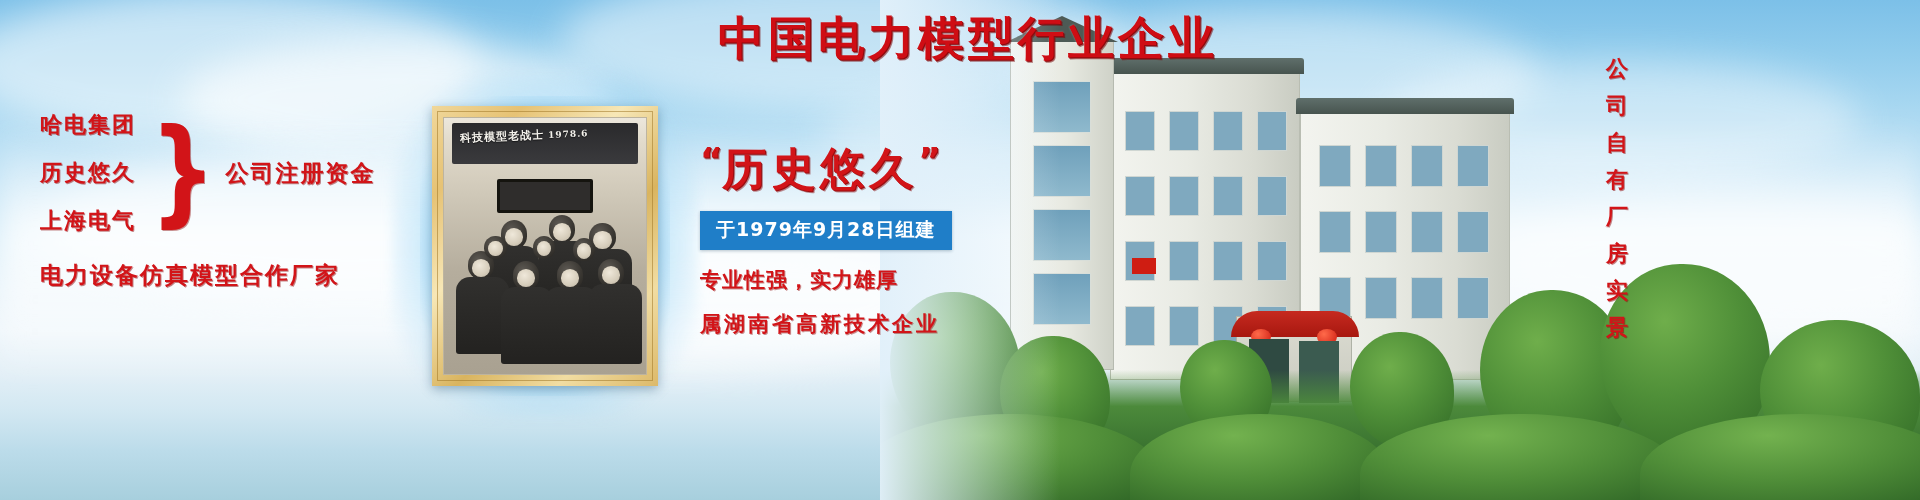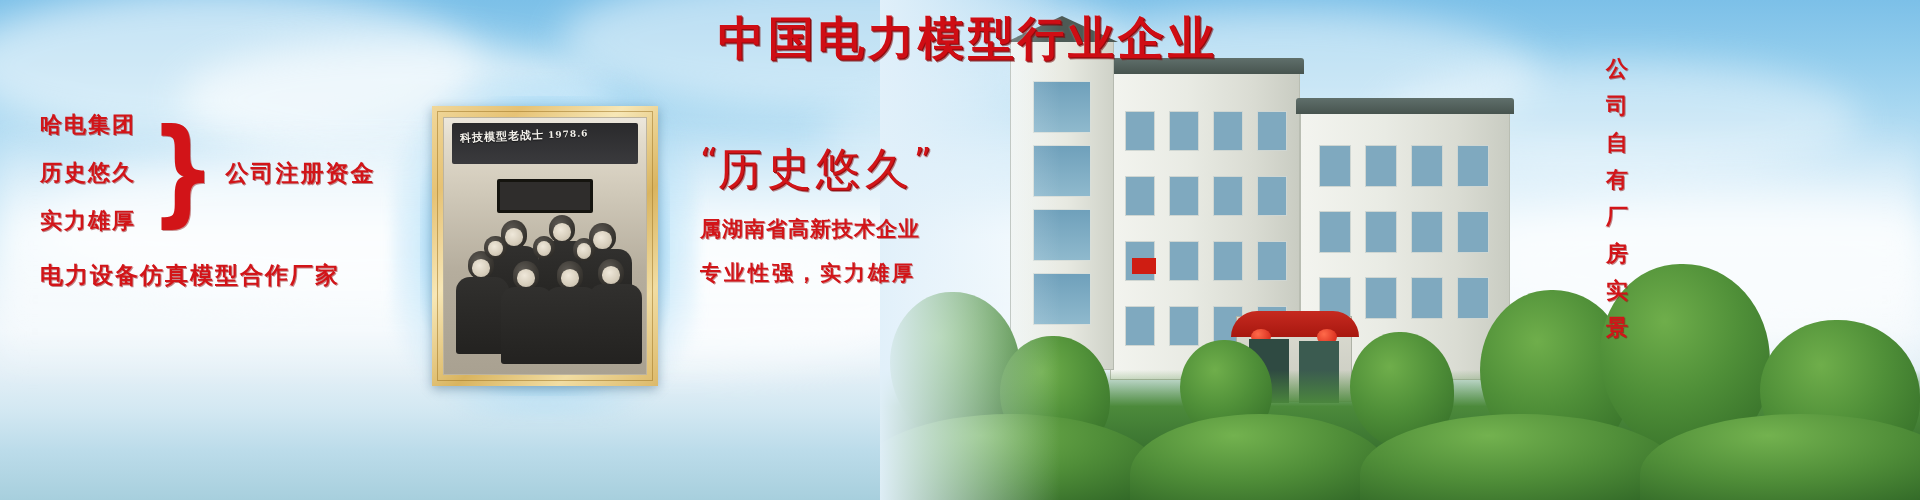--- a/index.html
+++ b/index.html
@@ -165,21 +165,21 @@
     position:absolute; border-radius:50%;
     background:radial-gradient(circle at 42% 36%, #efe8da 0%, #d6cdbb 60%, #b9b0a0 100%);
   }
 
   
   .center-copy{
     position:absolute; left:700px; top:140px; z-index:30;
     color:#d21418;
   }
   .history{
-    font-size:44px; font-weight:normal; letter-spacing:5px; white-space:nowrap;
+    font-size:44px; font-weight:bold; letter-spacing:5px; white-space:nowrap;
     text-shadow:1px 1px 0 #9a0d10, 2px 2px 0 rgba(130,8,10,.45);
   }
   .history .q{ font-size:34px; vertical-align:top; letter-spacing:0; }
   .founded-badge{
     display:inline-block; margin-top:12px;
     background:#1f7ec8;
     color:#ffffff;
     font-size:19px; font-weight:bold; letter-spacing:1px;
     padding:6px 16px 7px 16px;
     white-space:nowrap;
@@ -371,21 +371,21 @@
 
   <div class="title">
     <span>中国电力模型行业企业</span>
   </div>
 
   <div class="left-block">
     <div class="left-rows">
       <div class="three-names">
         <div class="nm">哈电集团</div>
         <div class="nm">历史悠久</div>
-        <div class="nm">实力雄厚</div>
+        <div class="nm">上海电气</div>
       </div>
       <div class="brace">}</div>
       <div class="power-label">公司注册资金</div>
     </div>
     <div class="left-foot">电力设备仿真模型合作厂家</div>
   </div>
 
   <div class="photo-wrap">
     <div class="photo-glow"></div>
     <div class="frame">
@@ -432,23 +432,24 @@
           <div class="face" style="left:22%; top:48%; width:7%;  height:6%;"></div>
         </div>
       </div>
     </div>
   </div>
 
   <div class="center-copy">
     <div class="history">
       <span class="q">“</span><span>历史悠久</span><span class="q">”</span>
     </div>
+    <div class="founded-badge">于1979年9月28日组建</div>
     <div class="center-lines">
+      <div>专业性强，实力雄厚</div>
       <div>属湖南省高新技术企业</div>
-      <div>专业性强，实力雄厚</div>
     </div>
   </div>
 
   <div class="vertical-text">
     <span>公</span>
     <span>司</span>
     <span>自</span>
     <span>有</span>
     <span>厂</span>
     <span>房</span>

